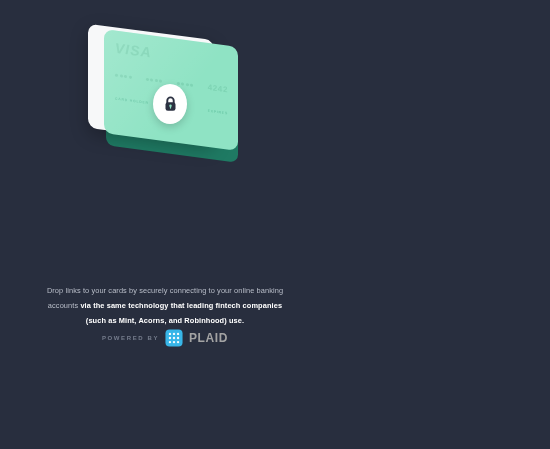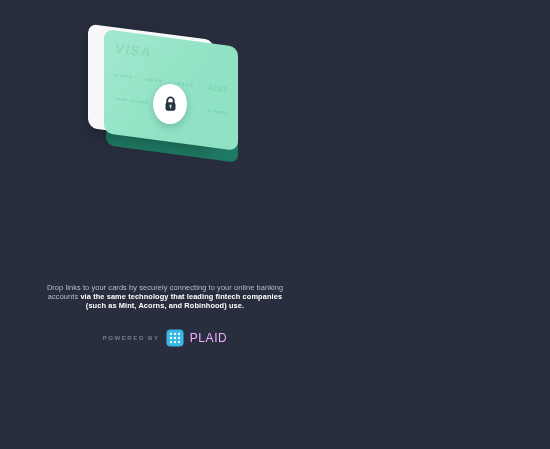--- a/index.html
+++ b/index.html
@@ -152,21 +152,21 @@
     box-shadow: 0 3px 8px rgba(0,0,0,0.18);
   }
 
   .caption {
     position: absolute;
     left: 42px;
     top: 283px;
     width: 246px;
     text-align: center;
     font-size: 7.4px;
-    line-height: 9px;
+    line-height: 15px;
     color: #b9bec9;
     letter-spacing: 0.1px;
   }
   .caption b {
     color: #ffffff;
     font-weight: 700;
   }
 
   .plaid-row {
     position: absolute;
@@ -184,23 +184,23 @@
     font-weight: 700;
     color: #767d8d;
     text-transform: uppercase;
   }
   .plaid-mark {
     width: 18px;
     height: 18px;
   }
   .plaid-word {
     font-size: 12px;
-    font-weight: 400;
+    font-weight: 700;
     letter-spacing: 0.6px;
-    color: #f0abfc;
+    color: #a3a3a3;
   }
 
   
   .right-panel {
     position: relative;
     flex: 1 1 auto;
     padding: 12px 56px 0 368px;
     box-sizing: border-box;
   }
 </style>

